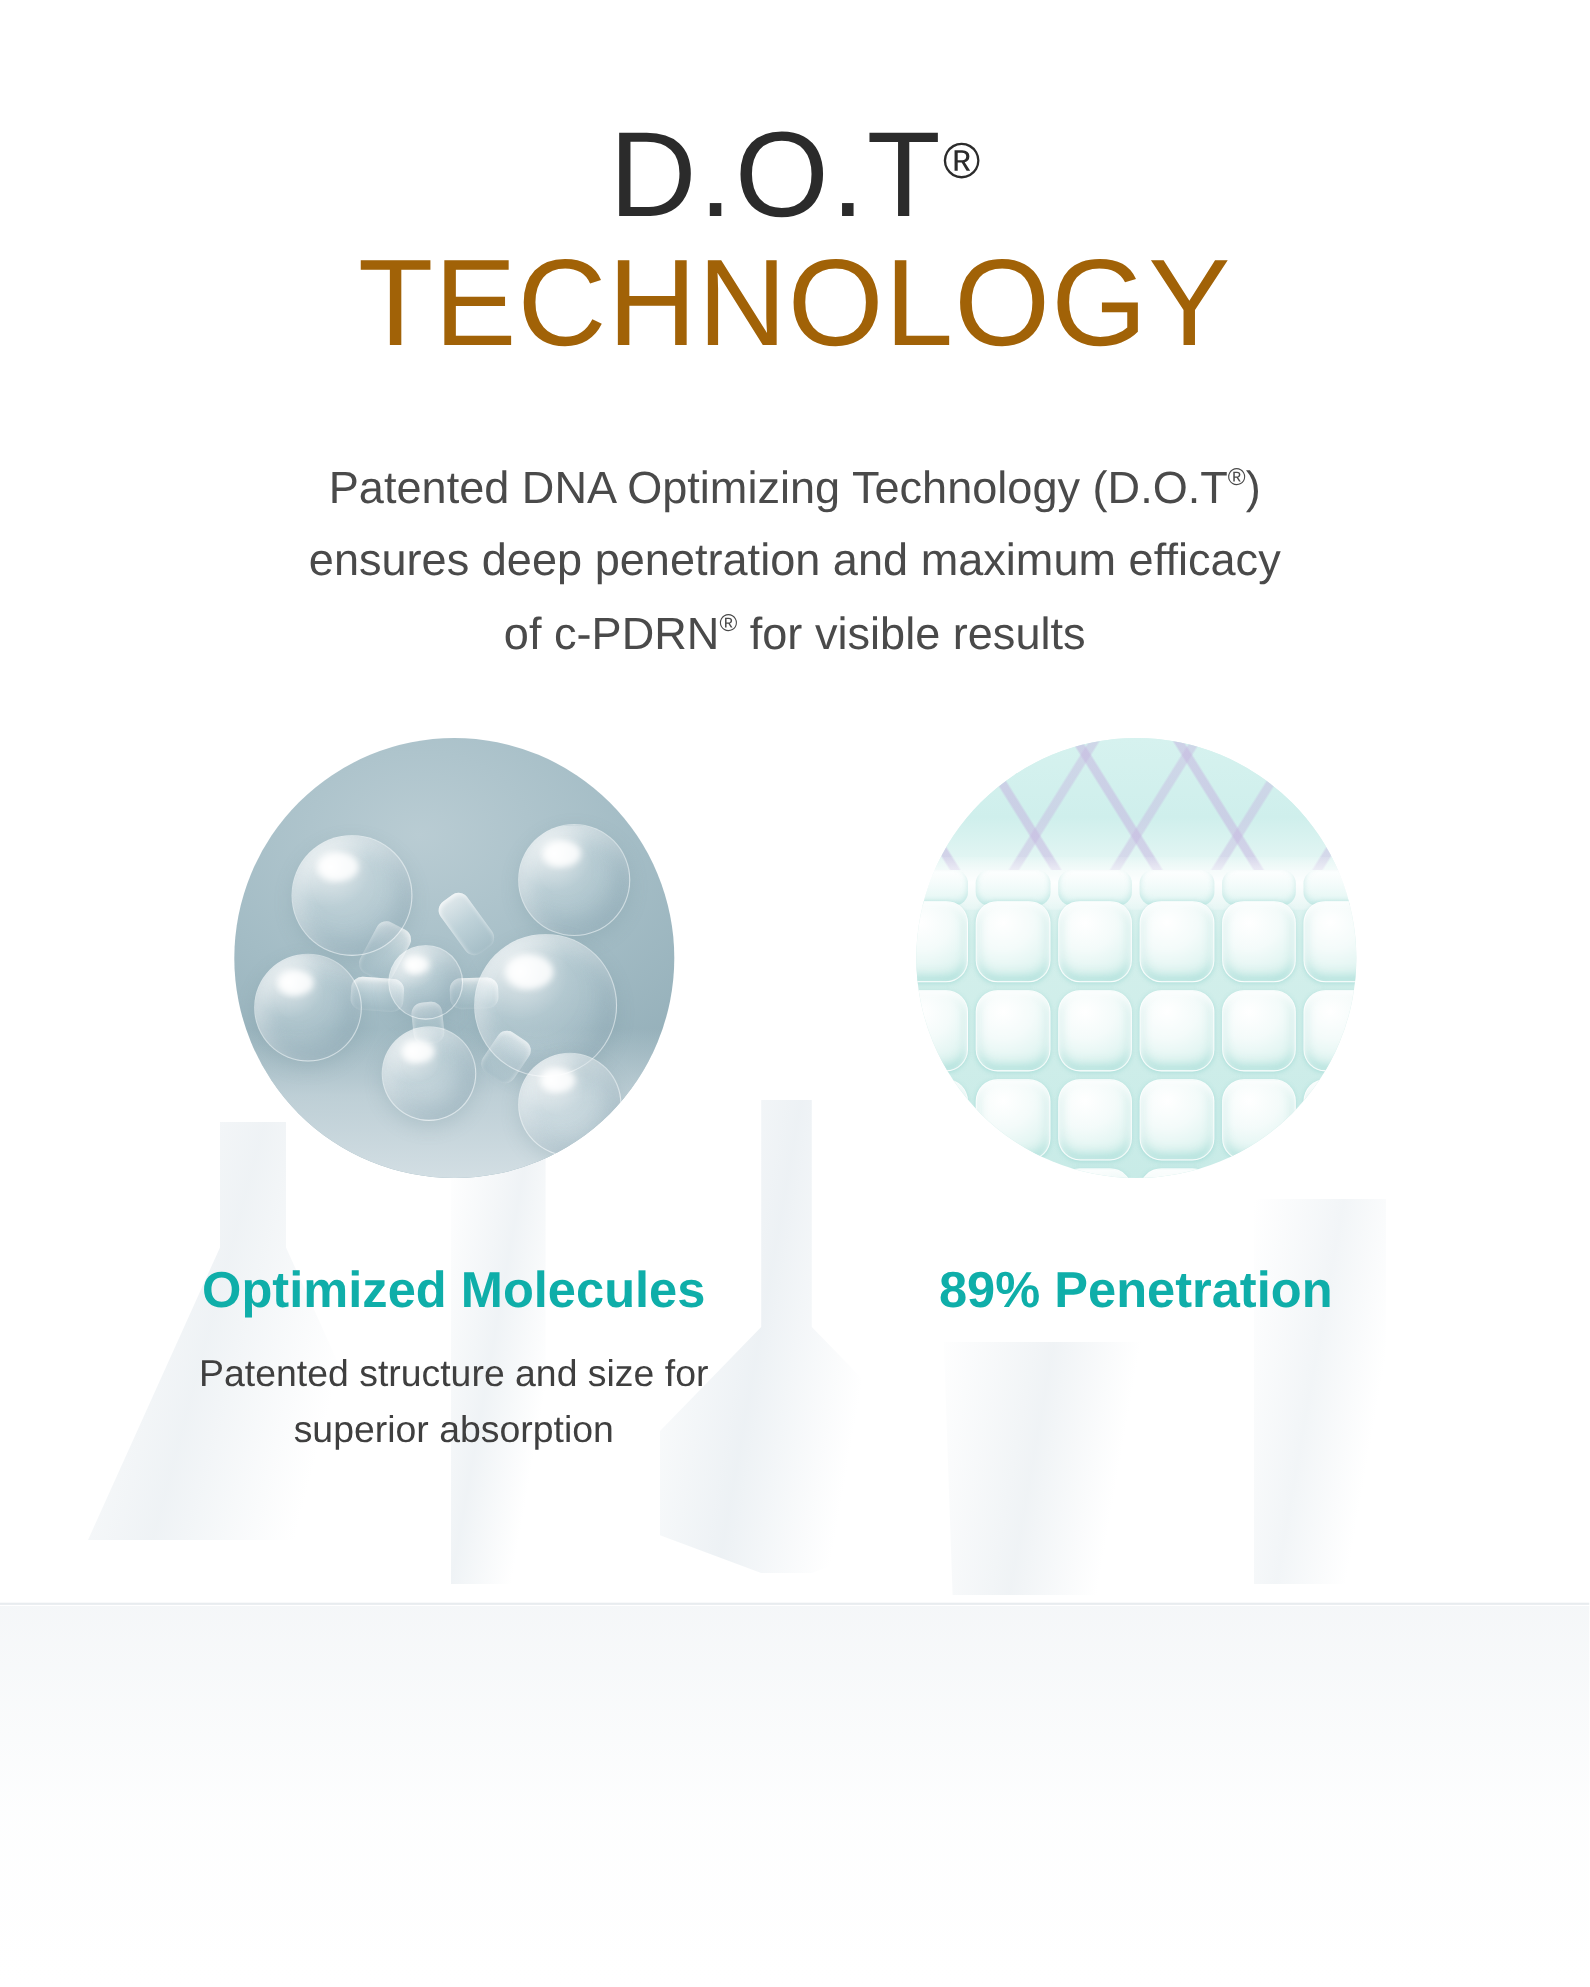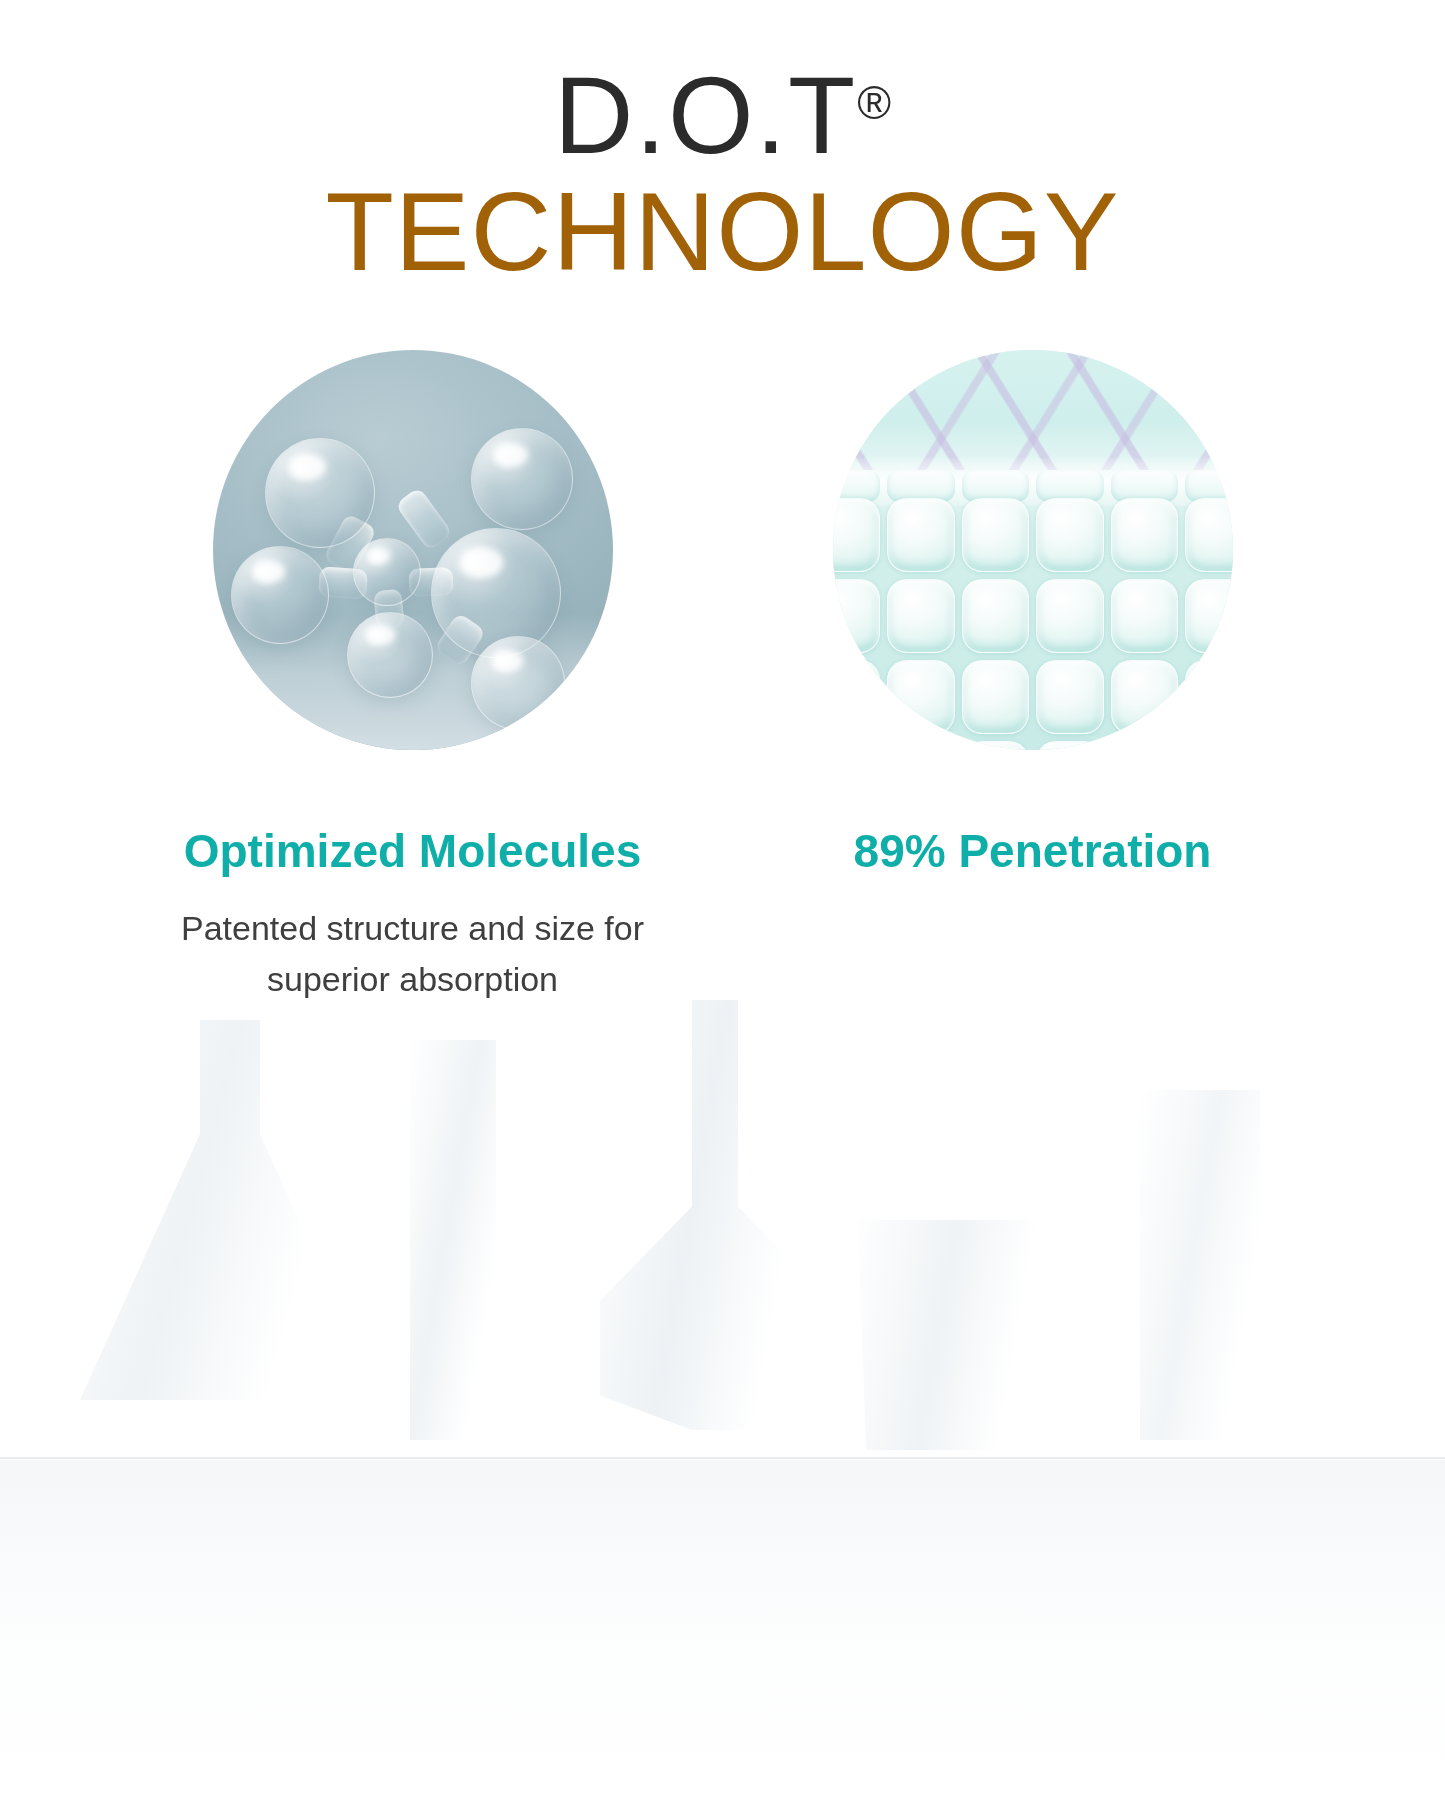--- a/index.html
+++ b/index.html
@@ -47,21 +47,21 @@
   }
   .bench-line{
     position:absolute;left:0;top:497px;width:1445px;height:2px;
     background:rgba(205,213,219,0.45);
   }
 
   
   .page{position:relative;z-index:2;width:1445px;height:1806px;}
 
   
-  .title-block{padding-top:60px;text-align:center;}
+  .title-block{padding-top:104px;text-align:center;}
   .title-line1{
     font-size:110px;line-height:1.0;
     font-weight:300;letter-spacing:2px;
     color:#2b2b2b;
     font-family:"Liberation Sans", sans-serif;
     white-space:nowrap;
   }
   .title-line1 .reg{
     font-size:46px;vertical-align:34px;letter-spacing:0;font-weight:300;
   }
@@ -207,20 +207,25 @@
   <div class="bench-reflect"></div>
 </div>
 
 <div class="page">
 
   <div class="title-block">
     <div class="title-line1"><span>D.O.T</span><span class="reg">®</span></div>
     <div class="title-line2">TECHNOLOGY</div>
   </div>
 
+  <div class="subtitle">
+    <div><span>Patented DNA Optimizing Technology (D.O.T</span><span class="reg-sm">®</span><span>)</span></div>
+    <div>ensures deep penetration and maximum efficacy</div>
+    <div><span>of c-PDRN</span><span class="reg-sm">®</span><span> for visible results</span></div>
+  </div>
 
   <div class="columns">
 
     <div class="col">
       <div class="circle circle-molecule">
         <div class="mol-floor"></div>
         <div class="bond b1"></div>
         <div class="bond b2"></div>
         <div class="bond b3"></div>
         <div class="bond b4"></div>

